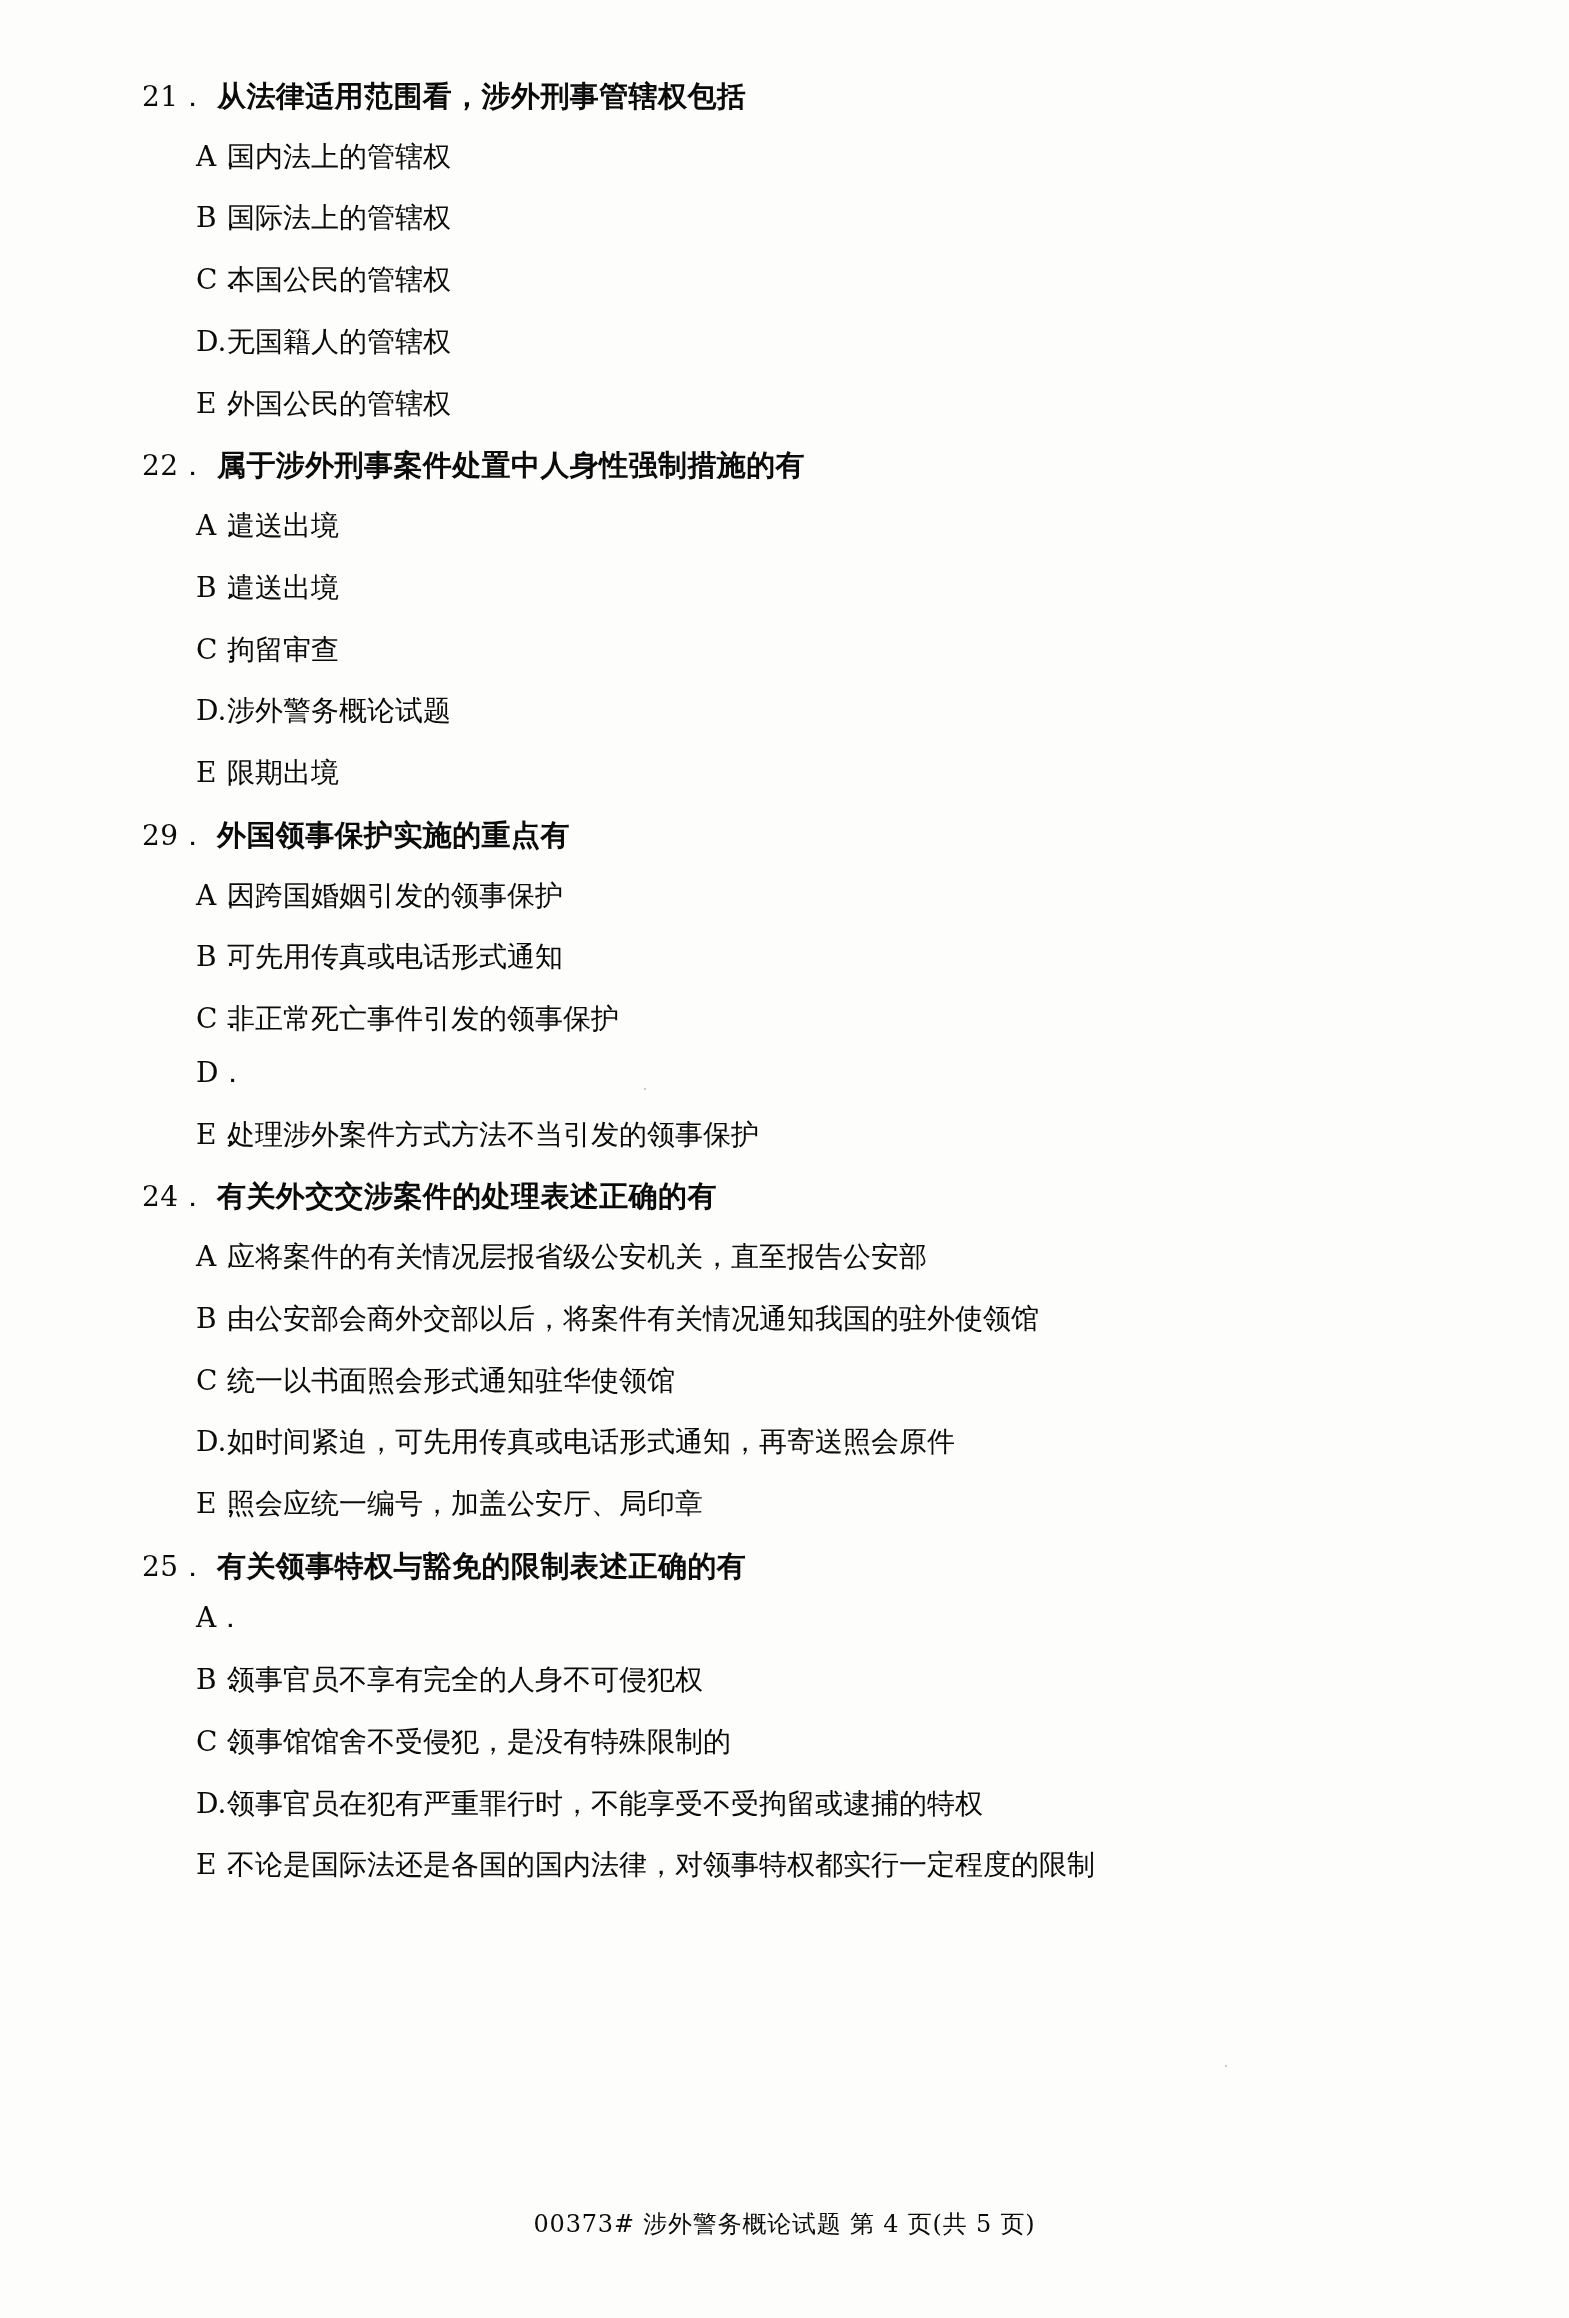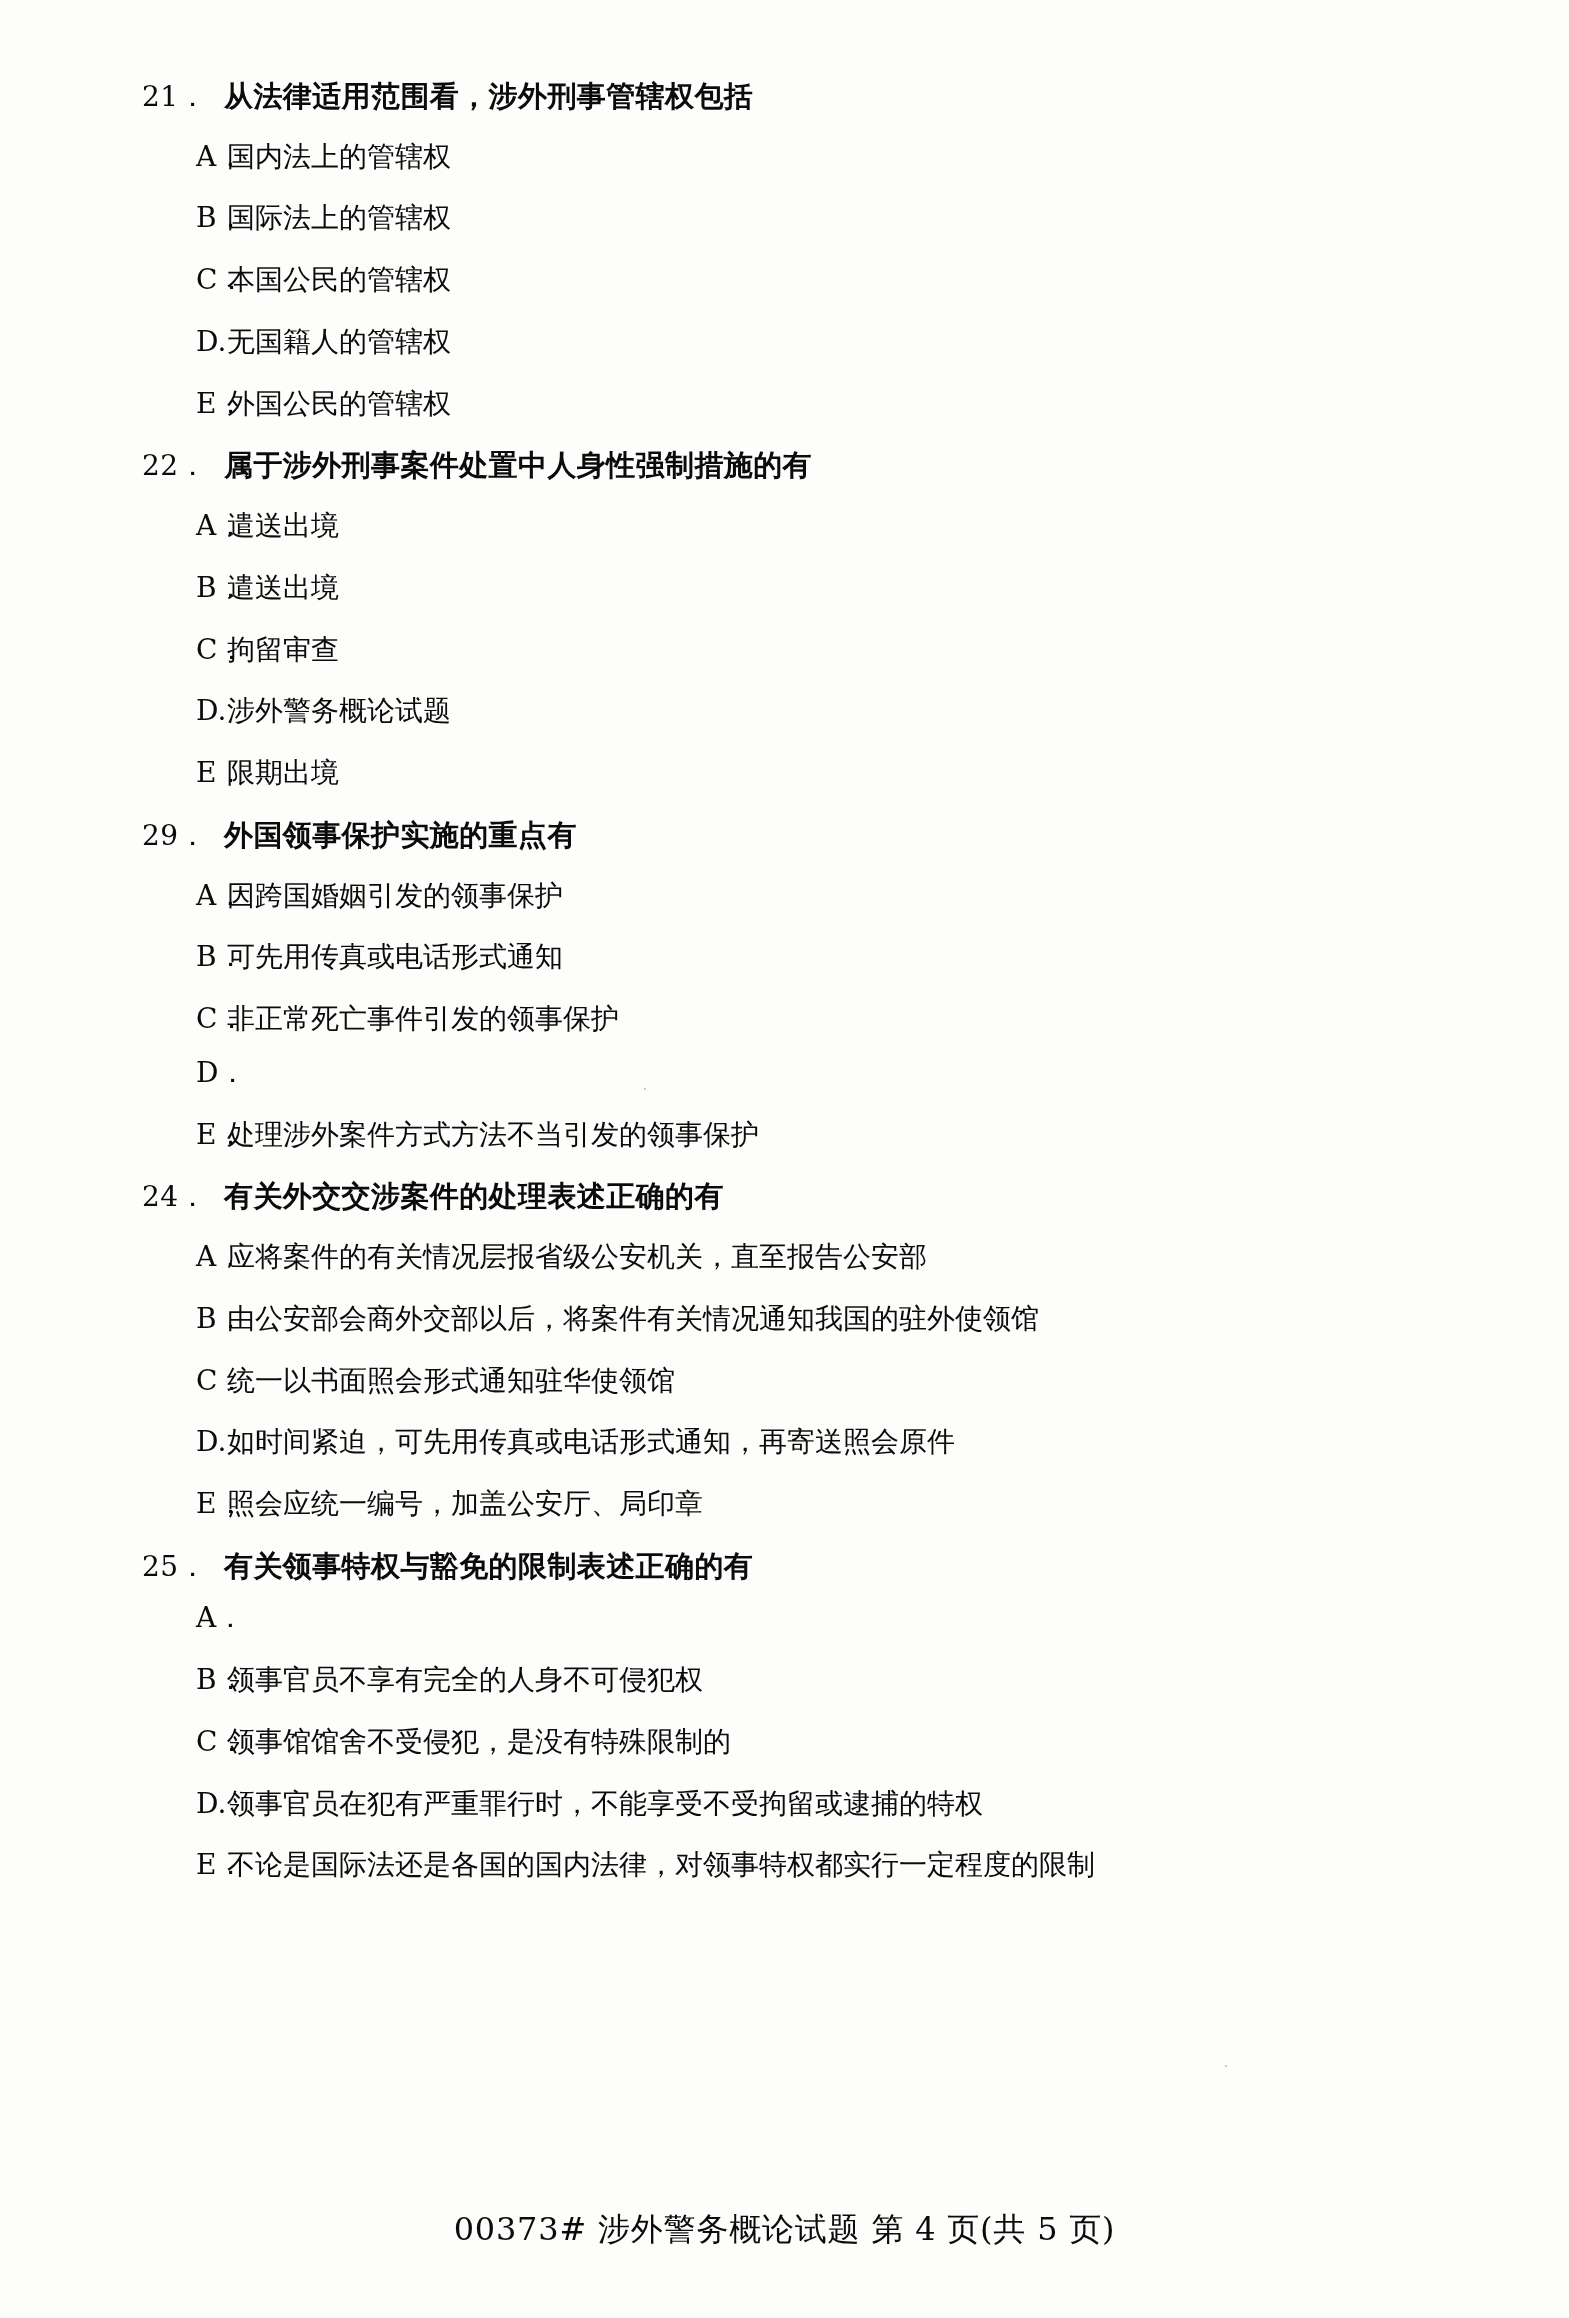--- a/index.html
+++ b/index.html
@@ -30,21 +30,20 @@
   }
   .question {
     margin-bottom: 14px;
   }
   .q-head {
     display: flex;
     align-items: baseline;
     font-size: 29px;
     line-height: 1.5;
     letter-spacing: 0.4px;
-    gap: 7px;
   }
   .q-num {
     width: 75px;
     flex: 0 0 75px;
     text-align: left;
     font-family: "DejaVu Serif", "Liberation Serif", serif;
     font-size: 28px;
   }
   .q-text {
     flex: 1 1 auto;
@@ -70,21 +69,21 @@
   .opt-text {
     flex: 1 1 auto;
     margin-top: 8px;
   }
   .footer {
     position: absolute;
     left: 0;
     top: 2208px;
     width: 1569px;
     text-align: center;
-    font-size: 32px;
+    font-size: 24px;
     letter-spacing: 0.8px;
   }
   .speck {
     position: absolute;
     width: 2.4px;
     height: 2.4px;
     background: #b9b9b9;
     border-radius: 50%;
   }
 </style>

